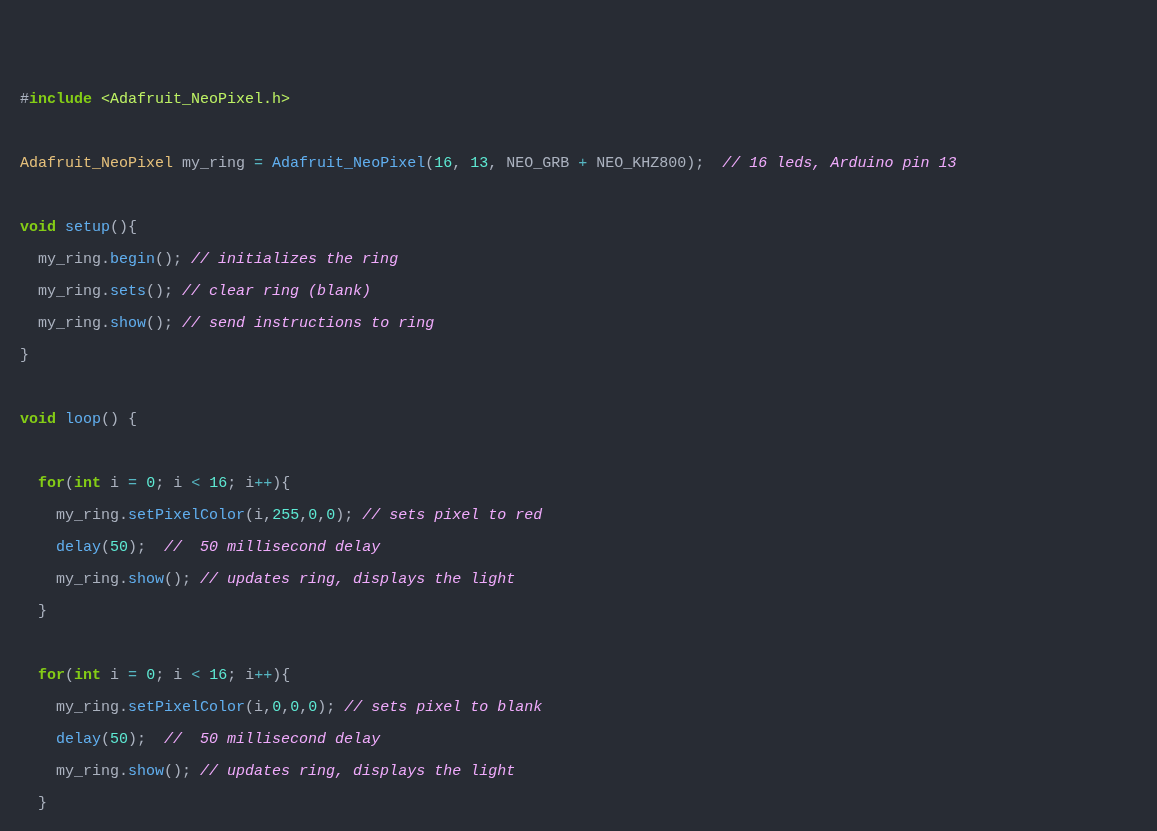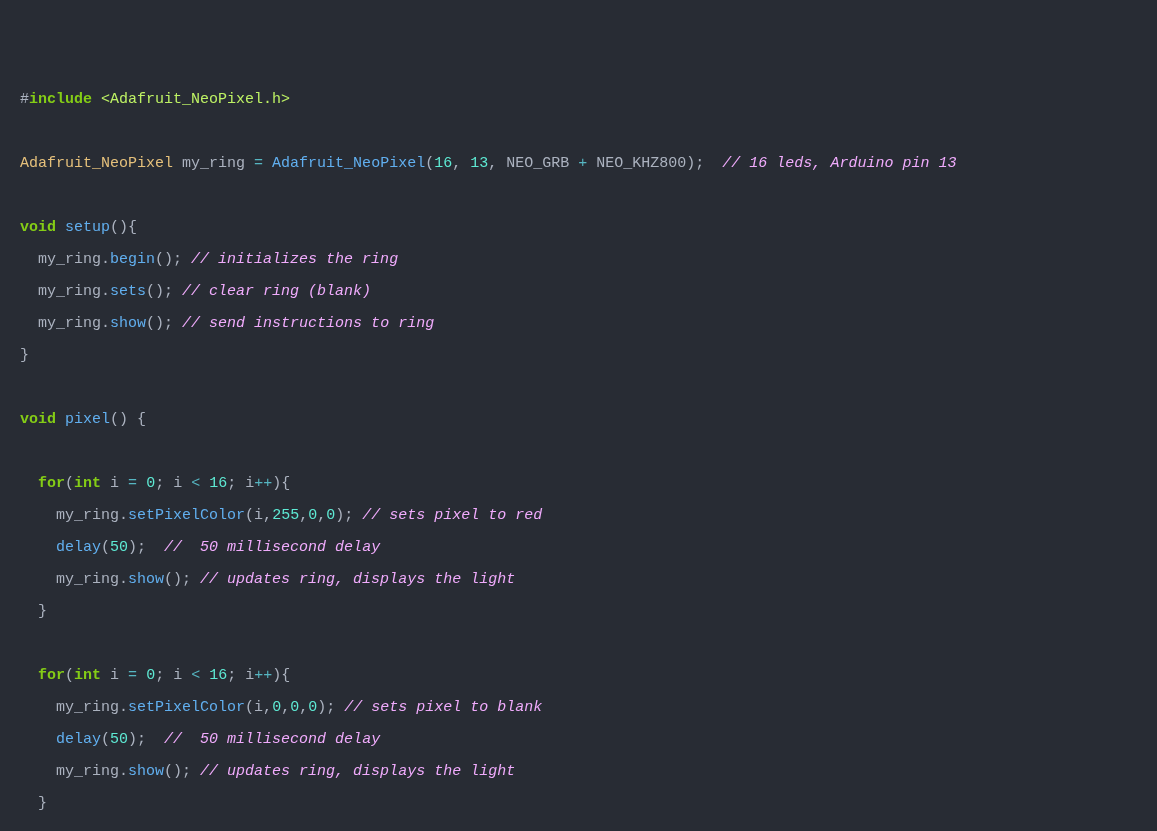--- a/index.html
+++ b/index.html
@@ -29,21 +29,21 @@
 <div><span class="punct">#</span><span class="kw">include</span> <span class="string">&lt;Adafruit_NeoPixel.h&gt;</span>
 
 <span class="type">Adafruit_NeoPixel</span> <span class="ident">my_ring</span> <span class="op">=</span> <span class="func">Adafruit_NeoPixel</span><span class="punct">(</span><span class="num">16</span><span class="punct">,</span> <span class="num">13</span><span class="punct">,</span> <span class="ident">NEO_GRB</span> <span class="op">+</span> <span class="ident">NEO_KHZ800</span><span class="punct">);</span>  <span class="comment">// 16 leds, Arduino pin 13</span>
 
 <span class="kw">void</span> <span class="func">setup</span><span class="punct">(){</span>
   <span class="ident">my_ring</span><span class="punct">.</span><span class="func">begin</span><span class="punct">();</span> <span class="comment">// initializes the ring</span>
   <span class="ident">my_ring</span><span class="punct">.</span><span class="func">sets</span><span class="punct">();</span> <span class="comment">// clear ring (blank)</span>
   <span class="ident">my_ring</span><span class="punct">.</span><span class="func">show</span><span class="punct">();</span> <span class="comment">// send instructions to ring</span>
 <span class="punct">}</span>
 
-<span class="kw">void</span> <span class="func">pixel</span><span class="punct">() {</span>
+<span class="kw">void</span> <span class="func">loop</span><span class="punct">() {</span>
 
   <span class="kw">for</span><span class="punct">(</span><span class="kw">int</span> <span class="ident">i</span> <span class="op">=</span> <span class="num">0</span><span class="punct">;</span> <span class="ident">i</span> <span class="op">&lt;</span> <span class="num">16</span><span class="punct">;</span> <span class="ident">i</span><span class="op">++</span><span class="punct">){</span>
     <span class="ident">my_ring</span><span class="punct">.</span><span class="func">setPixelColor</span><span class="punct">(</span><span class="ident">i</span><span class="punct">,</span><span class="num">255</span><span class="punct">,</span><span class="num">0</span><span class="punct">,</span><span class="num">0</span><span class="punct">);</span> <span class="comment">// sets pixel to red</span>
     <span class="func">delay</span><span class="punct">(</span><span class="num">50</span><span class="punct">);</span>  <span class="comment">//  50 millisecond delay</span>
     <span class="ident">my_ring</span><span class="punct">.</span><span class="func">show</span><span class="punct">();</span> <span class="comment">// updates ring, displays the light</span>
   <span class="punct">}</span>
 
   <span class="kw">for</span><span class="punct">(</span><span class="kw">int</span> <span class="ident">i</span> <span class="op">=</span> <span class="num">0</span><span class="punct">;</span> <span class="ident">i</span> <span class="op">&lt;</span> <span class="num">16</span><span class="punct">;</span> <span class="ident">i</span><span class="op">++</span><span class="punct">){</span>
     <span class="ident">my_ring</span><span class="punct">.</span><span class="func">setPixelColor</span><span class="punct">(</span><span class="ident">i</span><span class="punct">,</span><span class="num">0</span><span class="punct">,</span><span class="num">0</span><span class="punct">,</span><span class="num">0</span><span class="punct">);</span> <span class="comment">// sets pixel to blank</span>
     <span class="func">delay</span><span class="punct">(</span><span class="num">50</span><span class="punct">);</span>  <span class="comment">//  50 millisecond delay</span>

